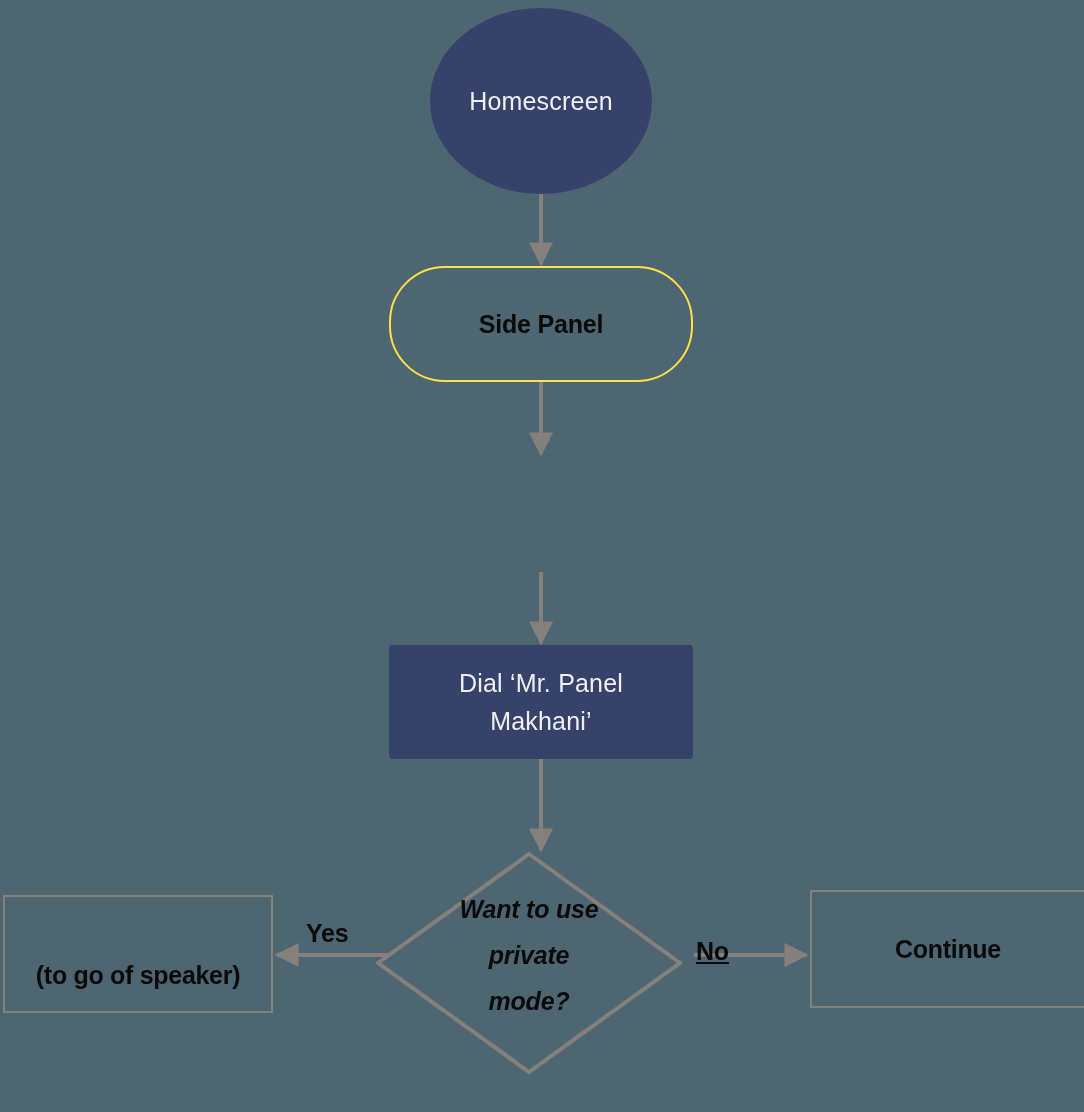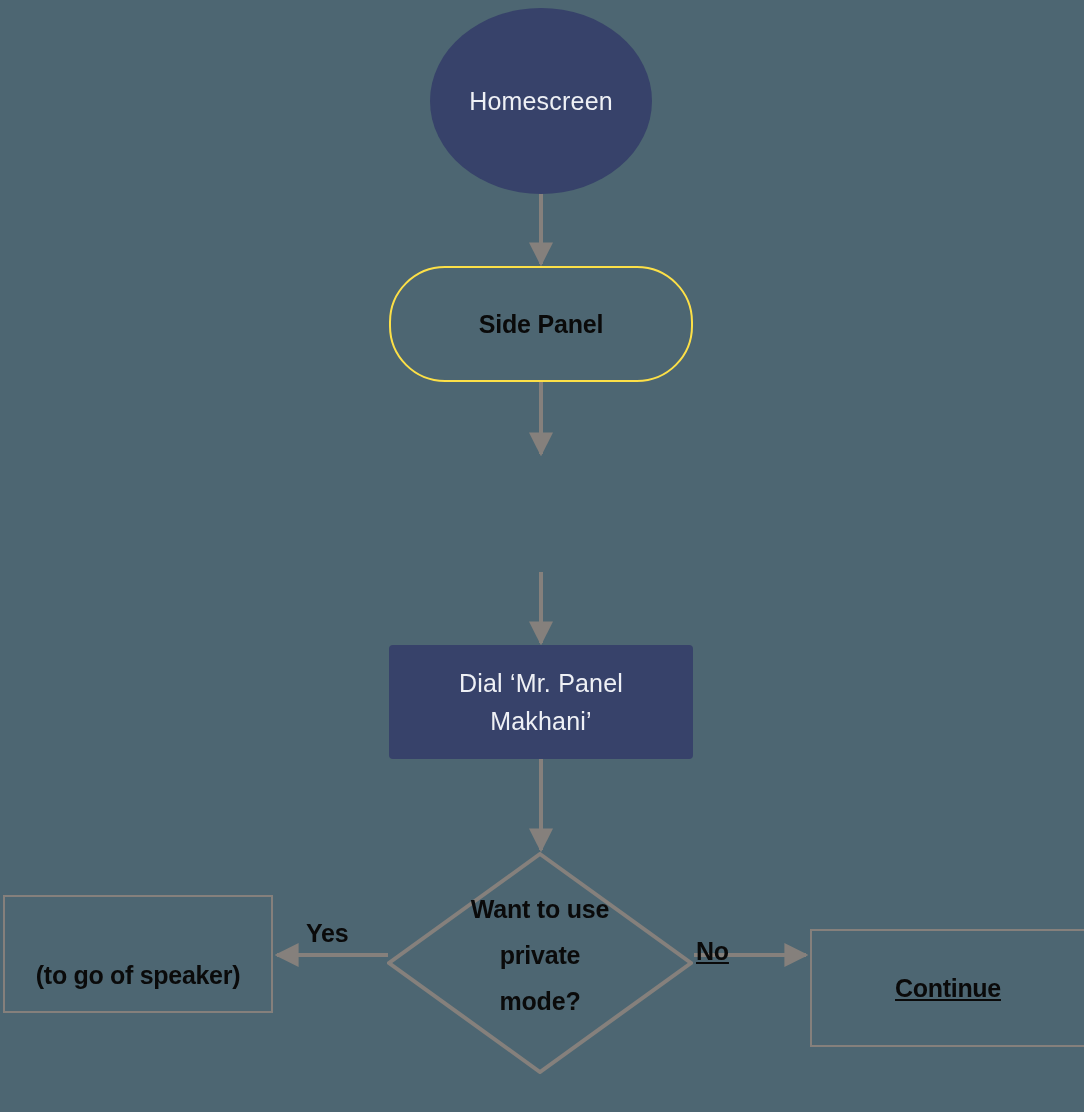--- a/index.html
+++ b/index.html
@@ -73,25 +73,26 @@
     border-radius: 4px;
     background: #37426a;
     color: #eef0f5;
     font-size: 25px;
     line-height: 38px;
     font-weight: 400;
     letter-spacing: 0.2px;
   }
 
   .node-decision {
-    left: 387px;
+    left: 376px;
     top: 852px;
     width: 306px;
     height: 222px;
     background: transparent;
+    font-style: italic;
   }
   .node-decision .dia-svg {
     position: absolute;
     left: 0; top: 0;
     width: 100%;
     height: 100%;
   }
   .node-decision .dia-label {
     position: relative;
     width: 100%;
@@ -107,21 +108,21 @@
     height: 118px;
     border: 2px solid #85807c;
     background: transparent;
     color: #0a0a0a;
     font-size: 25px;
     line-height: 42px;
     font-weight: bold;
     letter-spacing: -0.3px;
   }
   .node-rect.left  { left: 3px;   top: 895px; width: 270px; }
-  .node-rect.right { left: 810px; top: 929px; width: 274px; border-right: none; text-decoration: underline; }
+  .node-rect.right { left: 810px; top: 890px; width: 274px; border-right: none; }
 
   
   .edge-label {
     position: absolute;
     color: #0a0a0a;
     font-size: 25px;
     font-weight: bold;
     letter-spacing: -0.2px;
     white-space: nowrap;
   }

